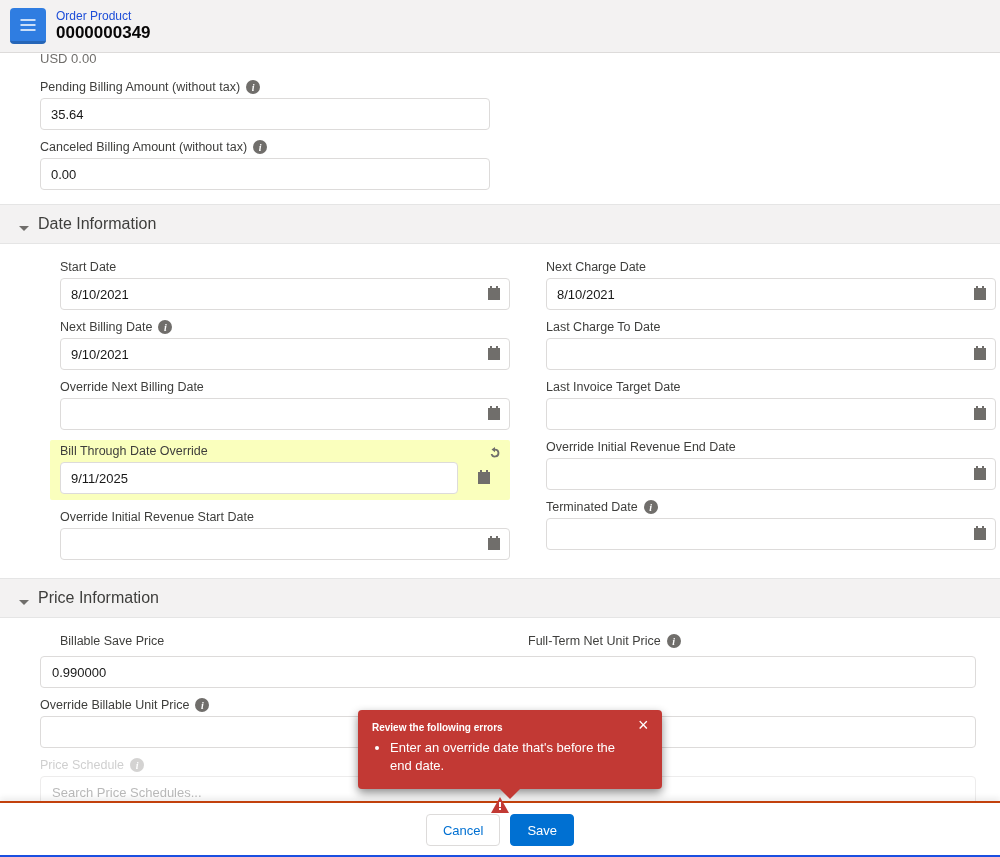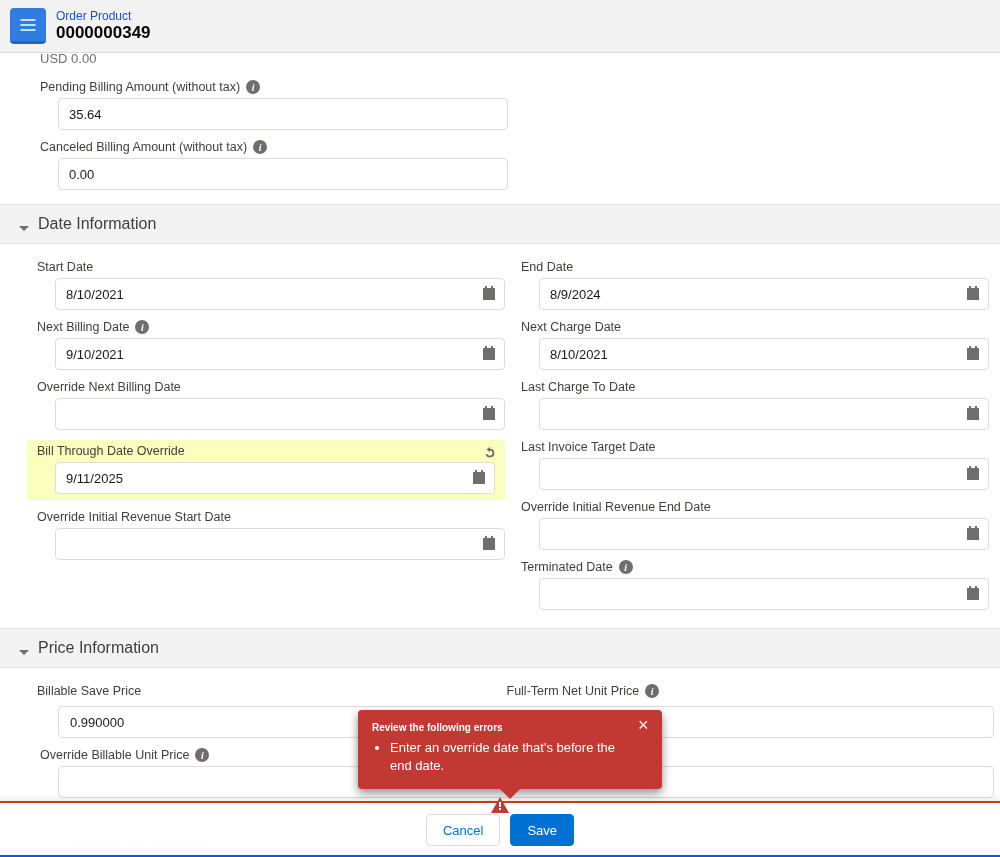--- a/index.html
+++ b/index.html
@@ -54,21 +54,20 @@
     border-radius: 50%;
     display: inline-flex; align-items: center; justify-content: center;
     color: #fff;
     font-size: 10px;
     font-weight: bold;
     font-style: italic;
     font-family: Georgia, serif;
   }
   .input-wrap {
     position: relative;
-    margin-left: 18px;
   }
   input.text-input {
     width: 450px;
     height: 32px;
     border: 1px solid #dddbda;
     border-radius: 4px;
     padding: 0 10px;
     font-size: 13px;
     color: #181818;
     background: #fff;
@@ -95,22 +94,22 @@
     gap: 8px;
     margin-top: 14px;
     font-size: 16px;
     color: #3e3e3c;
   }
   .chev-icon { width:12px;height:12px; }
   .chev-icon svg{width:12px;height:12px;fill:#706e6b;}
   .two-col {
     display: grid;
     grid-template-columns: 1fr 1fr;
-    column-gap: 16px;
-    padding: 6px 40px 4px 37px;
+    column-gap: 36px;
+    padding: 6px 40px 4px 60px;
   }
   .col-left, .col-right { }
   .col-cell { margin-top: 10px; }
   .highlight {
     background: #faffbd;
     margin-left: -10px;
     padding: 4px 10px 6px 10px;
     border-radius: 2px;
     position: relative;
   }
@@ -282,21 +281,21 @@
 
     <div class="col-cell">
       <div class="highlight">
         <span class="undo-icon"><svg viewBox="0 0 16 16">
               <path d="M8 3a5 5 0 1 1-4.9 6h2A3 3 0 1 0 8 5v2L4 4l4-3z"></path>
             </svg></span>
         <div class="field-label">
             <span>Bill Through Date Override</span>
           </div>
         <div class="input-wrap">
-          <input class="text-input date-input" style="width: 440px; background: rgb(255, 255, 255);" value="9/11/2025">
+          <input class="text-input date-input" style="width: 398px; background: rgb(255, 255, 255);" value="9/11/2025">
           <span class="cal-icon"><svg viewBox="0 0 16 16">
                 <path d="M2 2h2V0h2v2h4V0h2v2h2v12H2zM2 6h12v8H2z"></path>
               </svg></span>
         </div>
       </div>
     </div>
 
     <div class="col-cell">
       <div class="field-label">
           <span>Override Initial Revenue Start Date</span>
@@ -306,31 +305,20 @@
         <span class="cal-icon"><svg viewBox="0 0 16 16">
               <path d="M2 2h2V0h2v2h4V0h2v2h2v12H2zM2 6h12v8H2z"></path>
             </svg></span>
       </div>
     </div>
 
   </div>
 
   <div class="col-right">
 
-    <div class="col-cell">
-      <div class="field-label">
-          <span>End Date</span>
-        </div>
-      <div class="input-wrap">
-        <input class="text-input date-input" value="8/9/2024" style="">
-        <span class="cal-icon"><svg viewBox="0 0 16 16">
-              <path d="M2 2h2V0h2v2h4V0h2v2h2v12H2zM2 6h12v8H2z"></path>
-            </svg></span>
-      </div>
-    </div>
 
     <div class="col-cell">
       <div class="field-label">
           <span>Next Charge Date</span>
         </div>
       <div class="input-wrap">
         <input class="text-input date-input" value="8/10/2021" style="">
         <span class="cal-icon"><svg viewBox="0 0 16 16">
               <path d="M2 2h2V0h2v2h4V0h2v2h2v12H2zM2 6h12v8H2z"></path>
             </svg></span>

